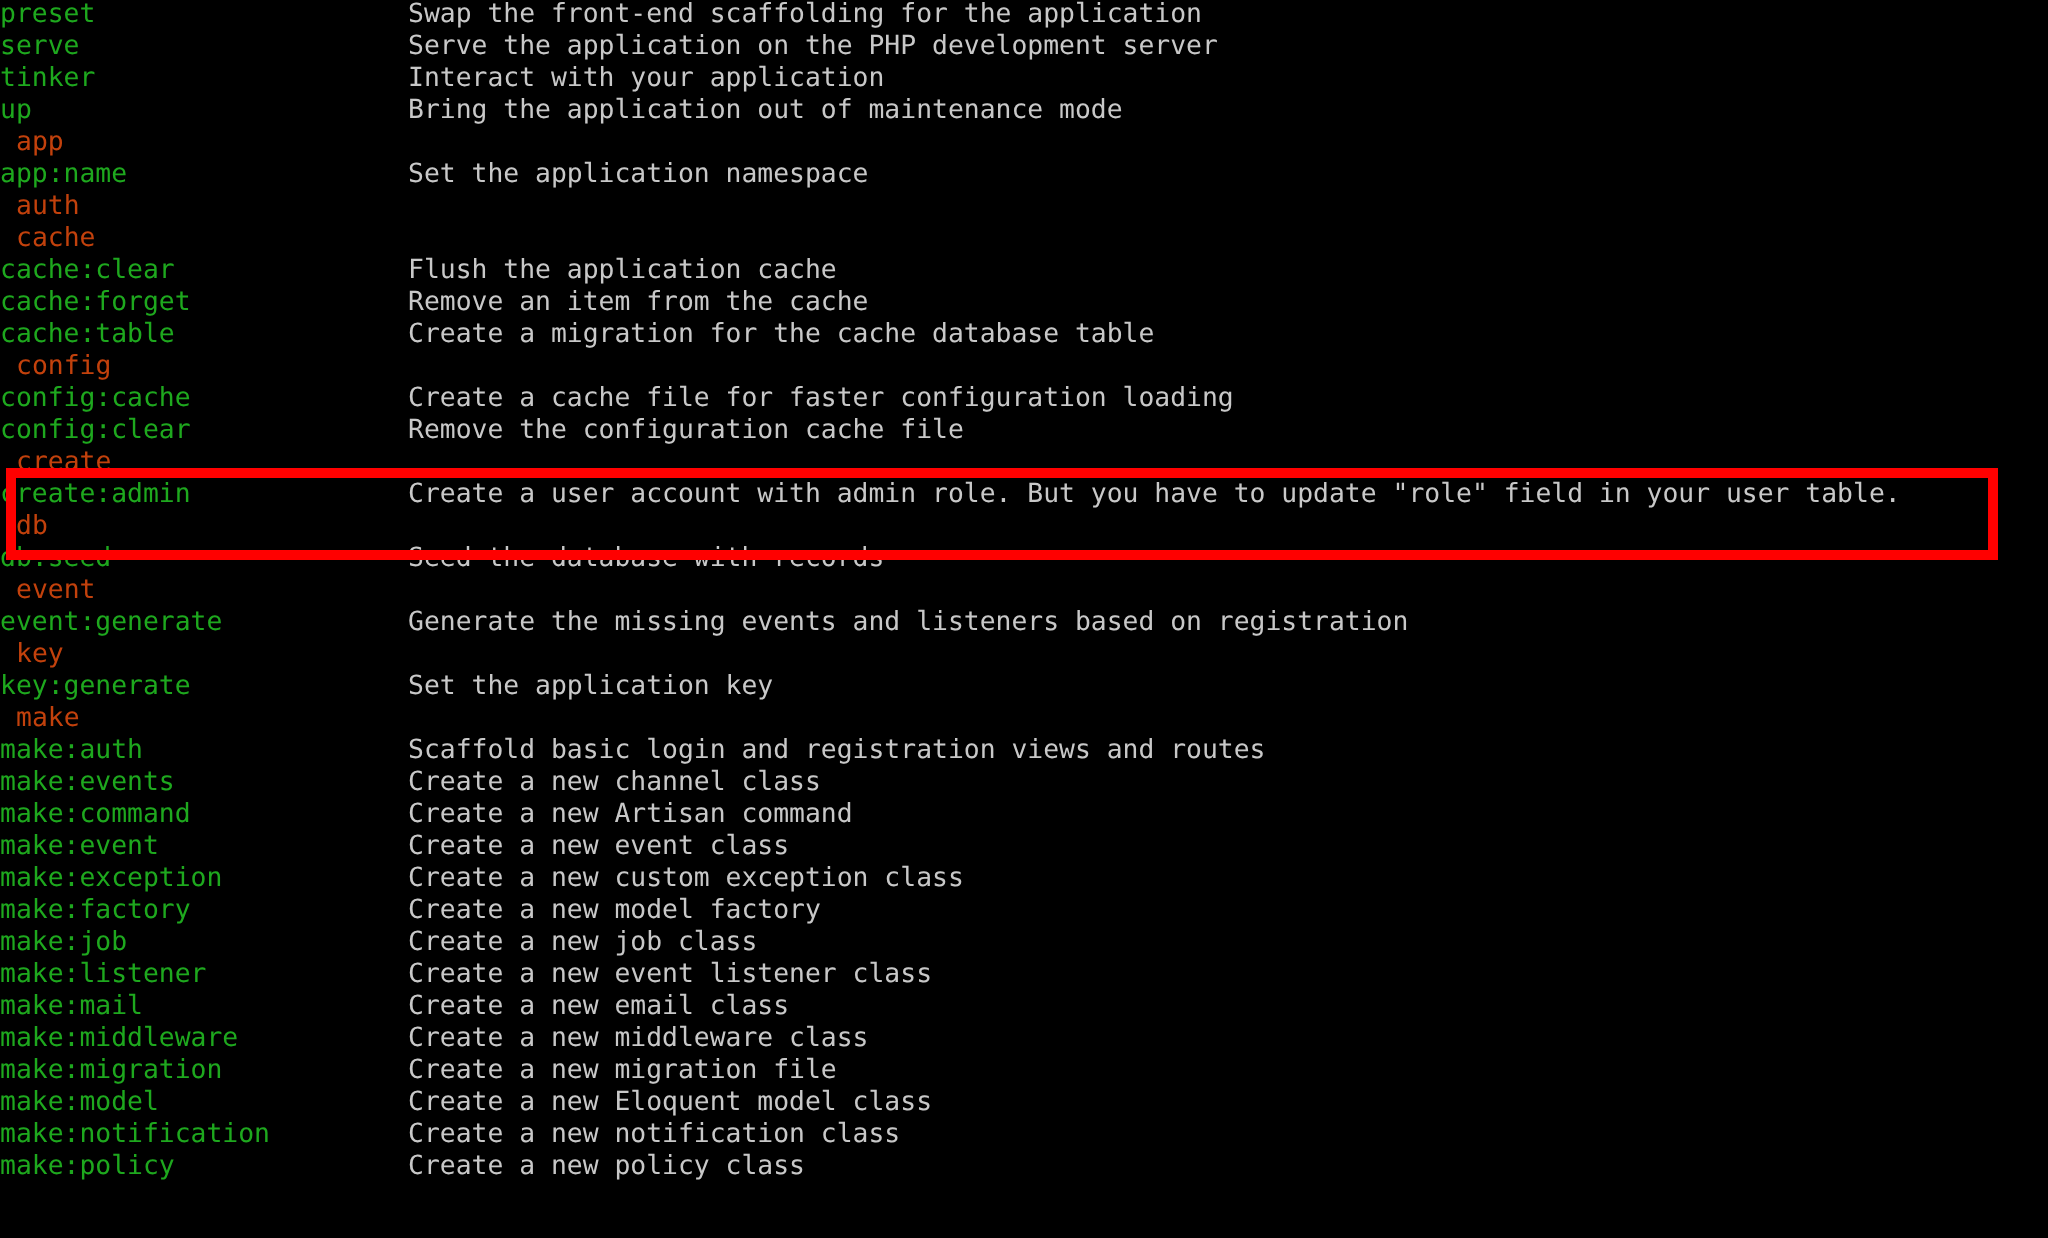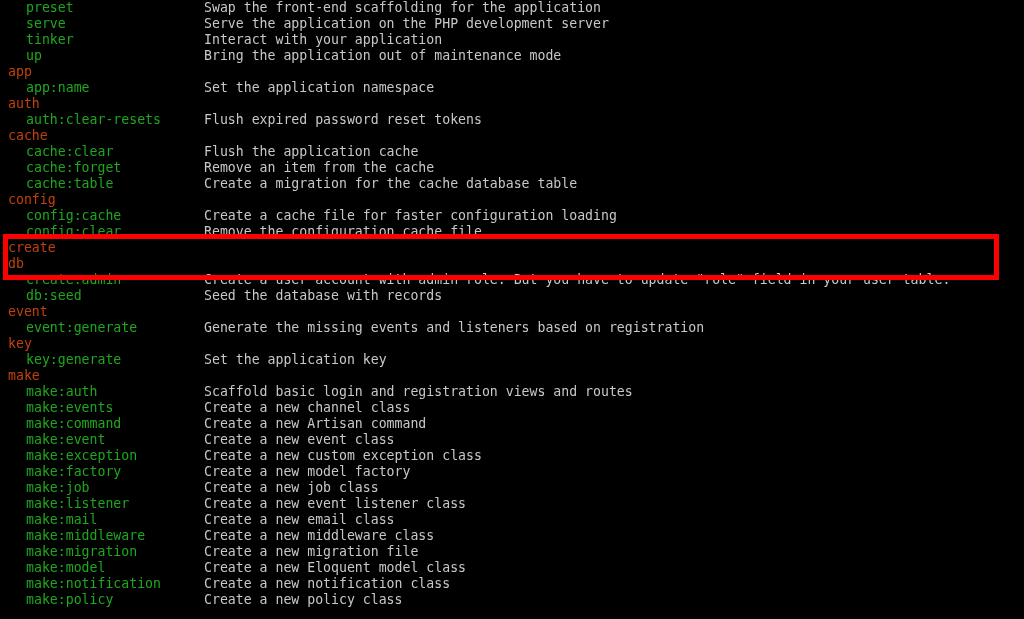--- a/index.html
+++ b/index.html
@@ -32,21 +32,21 @@
     line-height: 16px;
     font-size: 13.2px;
     white-space: pre;
     position: relative;
   }
   .group-line {
     color: #c2410c;
     padding-left: 8px;
   }
   .cmd-line {
-    padding-left: 26px;
+    padding-left: 0;
   }
   .cmd-name {
     color: #1ea81e;
     display: inline-block;
   }
   .cmd-desc {
     color: #c8c8c8;
     position: absolute;
     left: 204px;
     top: 0;
@@ -67,31 +67,30 @@
 
 <div id="terminal">
   <div class="screen" id="screen">
       <div class="line cmd-line"><span class="cmd-name">preset</span><span class="cmd-desc">Swap the front-end scaffolding for the application</span></div>
       <div class="line cmd-line"><span class="cmd-name">serve</span><span class="cmd-desc">Serve the application on the PHP development server</span></div>
       <div class="line cmd-line"><span class="cmd-name">tinker</span><span class="cmd-desc">Interact with your application</span></div>
       <div class="line cmd-line"><span class="cmd-name">up</span><span class="cmd-desc">Bring the application out of maintenance mode</span></div>
       <div class="line group-line">app</div>
       <div class="line cmd-line"><span class="cmd-name">app:name</span><span class="cmd-desc">Set the application namespace</span></div>
       <div class="line group-line">auth</div>
-      <div class="line cmd-line"><span class="cmd-name">auth:clear-resets</span><span class="cmd-desc">Flush expired password reset tokens</span></div>
       <div class="line group-line">cache</div>
       <div class="line cmd-line"><span class="cmd-name">cache:clear</span><span class="cmd-desc">Flush the application cache</span></div>
       <div class="line cmd-line"><span class="cmd-name">cache:forget</span><span class="cmd-desc">Remove an item from the cache</span></div>
       <div class="line cmd-line"><span class="cmd-name">cache:table</span><span class="cmd-desc">Create a migration for the cache database table</span></div>
       <div class="line group-line">config</div>
       <div class="line cmd-line"><span class="cmd-name">config:cache</span><span class="cmd-desc">Create a cache file for faster configuration loading</span></div>
       <div class="line cmd-line"><span class="cmd-name">config:clear</span><span class="cmd-desc">Remove the configuration cache file</span></div>
       <div class="line group-line">create</div>
+      <div class="line cmd-line"><span class="cmd-name">create:admin</span><span class="cmd-desc">Create a user account with admin role. But you have to update "role" field in your user table.</span></div>
       <div class="line group-line">db</div>
-      <div class="line cmd-line"><span class="cmd-name">create:admin</span><span class="cmd-desc">Create a user account with admin role. But you have to update "role" field in your user table.</span></div>
       <div class="line cmd-line"><span class="cmd-name">db:seed</span><span class="cmd-desc">Seed the database with records</span></div>
       <div class="line group-line">event</div>
       <div class="line cmd-line"><span class="cmd-name">event:generate</span><span class="cmd-desc">Generate the missing events and listeners based on registration</span></div>
       <div class="line group-line">key</div>
       <div class="line cmd-line"><span class="cmd-name">key:generate</span><span class="cmd-desc">Set the application key</span></div>
       <div class="line group-line">make</div>
       <div class="line cmd-line"><span class="cmd-name">make:auth</span><span class="cmd-desc">Scaffold basic login and registration views and routes</span></div>
       <div class="line cmd-line"><span class="cmd-name">make:events</span><span class="cmd-desc">Create a new channel class</span></div>
       <div class="line cmd-line"><span class="cmd-name">make:command</span><span class="cmd-desc">Create a new Artisan command</span></div>
       <div class="line cmd-line"><span class="cmd-name">make:event</span><span class="cmd-desc">Create a new event class</span></div>

